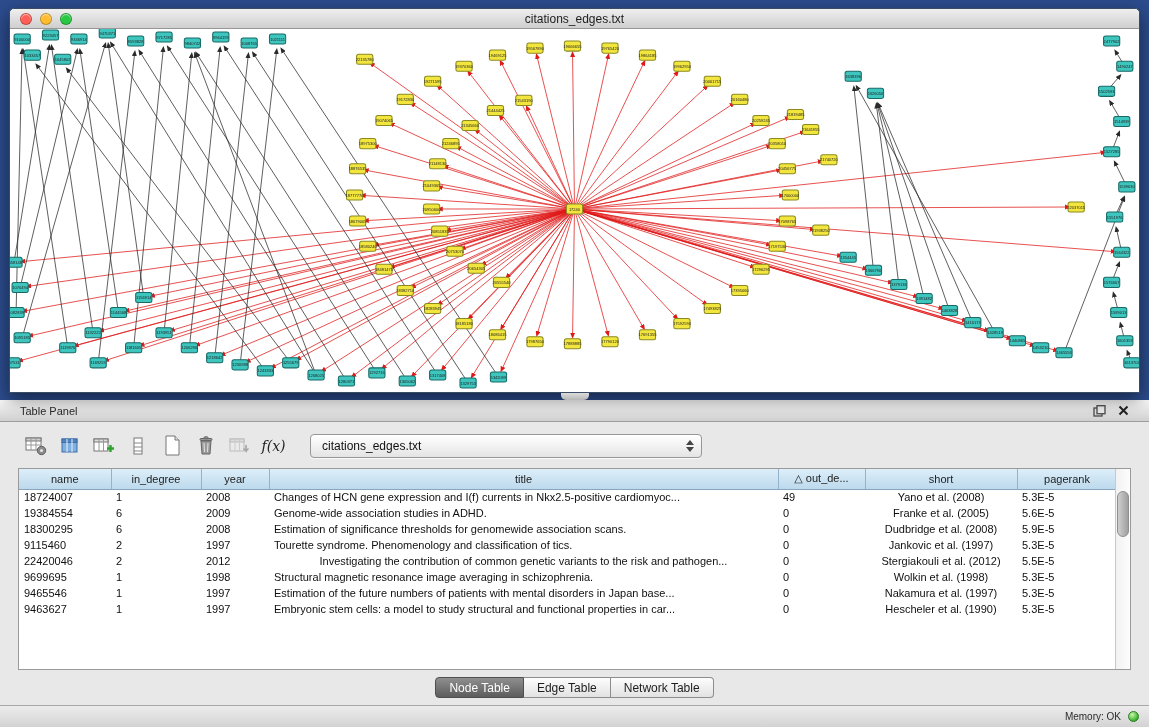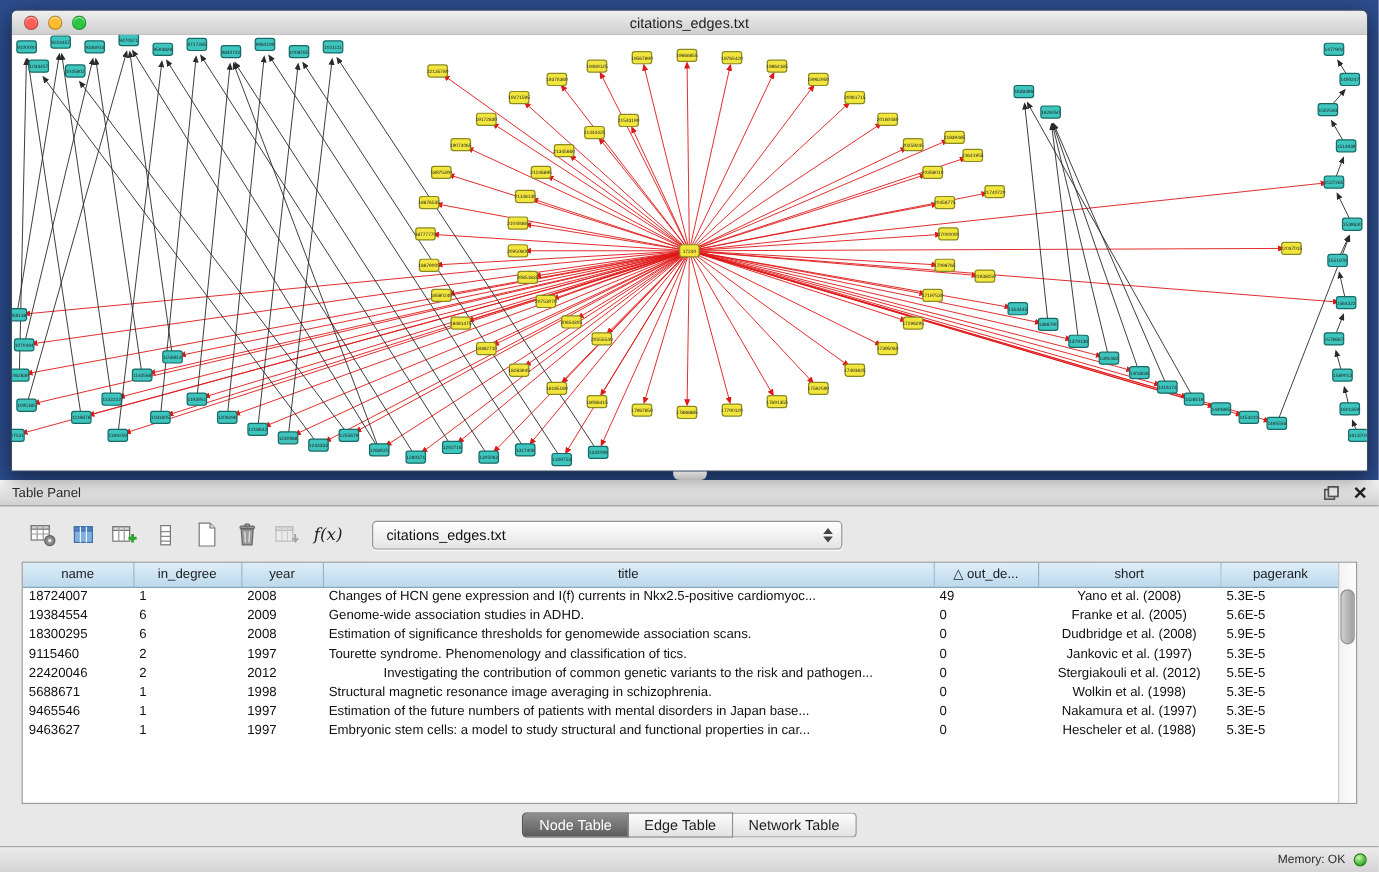--- a/index.html
+++ b/index.html
@@ -16,21 +16,21 @@
   .light{width:12px;height:12px;border-radius:50%;border:1px solid rgba(0,0,0,.25);box-shadow:inset 0 1px 1px rgba(255,255,255,.6);}
   .light.red{background:#ff5f57;} .light.yel{background:#febc2e;} .light.grn{background:#28c840;}
   .wtitle{font-size:12px;color:#1d1d1d;}
   .canvas{display:block;width:1129px;height:362px;background:#fff;}
   .notch{position:absolute;left:50%;top:393px;transform:translateX(-50%);width:28px;height:7px;
          background:linear-gradient(#dcdcdc,#b5b5b5);border-radius:0 0 5px 5px;}
 
   
   .tpanel{width:1149px;height:305px;background:#e8e8e8;display:flex;flex-direction:column;}
   .phead{height:22px;background:linear-gradient(#fbfbfb,#d0d0d0);border-bottom:1px solid #9d9d9d;
-         display:flex;align-items:center;padding:0 10px;font-size:11px;color:#2b2b2b;}
+         display:flex;align-items:center;padding:0 20px;font-size:11px;color:#2b2b2b;}
   .phead .ptitle{flex:1;}
   .phead-icons{display:flex;gap:12px;align-items:center;}
   .phicon{display:flex;align-items:center;justify-content:center;cursor:default;}
 
   .toolbar{display:flex;align-items:center;gap:7px;padding:11px 14px 8px 22px;}
   .tbtn{width:27px;height:25px;display:flex;align-items:center;justify-content:center;border-radius:4px;}
   .fx{font-family:"DejaVu Serif",serif;font-style:italic;font-size:14px;color:#222;}
   .combo{margin-left:16px;width:392px;height:24px;border:1px solid #979797;border-radius:4px;
          background:linear-gradient(#ffffff,#e4e4e4);display:flex;align-items:center;
          padding:0 7px 0 11px;font-size:12px;color:#111;box-shadow:0 1px 1px rgba(255,255,255,.8), inset 0 1px 0 #fff;}
@@ -601,21 +601,21 @@
           <tr>
             <td style="text-align: left;">22420046</td>
             <td style="text-align: left;">2</td>
             <td style="text-align: left;">2012</td>
             <td style="text-align: center;">Investigating the contribution of common genetic variants to the risk and pathogen...</td>
             <td style="text-align: left;">0</td>
             <td style="text-align: center;">Stergiakouli et al. (2012)</td>
             <td style="text-align: left;">5.5E-5</td>
           </tr>
           <tr>
-            <td style="text-align: left;">5688671</td>
+            <td style="text-align: left;">9699695</td>
             <td style="text-align: left;">1</td>
             <td style="text-align: left;">1998</td>
             <td style="text-align: left;">Structural magnetic resonance image averaging in schizophrenia.</td>
             <td style="text-align: left;">0</td>
             <td style="text-align: center;">Wolkin et al. (1998)</td>
             <td style="text-align: left;">5.3E-5</td>
           </tr>
           <tr>
             <td style="text-align: left;">9465546</td>
             <td style="text-align: left;">1</td>
@@ -624,21 +624,21 @@
             <td style="text-align: left;">0</td>
             <td style="text-align: center;">Nakamura et al. (1997)</td>
             <td style="text-align: left;">5.3E-5</td>
           </tr>
           <tr>
             <td style="text-align: left;">9463627</td>
             <td style="text-align: left;">1</td>
             <td style="text-align: left;">1997</td>
             <td style="text-align: left;">Embryonic stem cells: a model to study structural and functional properties in car...</td>
             <td style="text-align: left;">0</td>
-            <td style="text-align: center;">Hescheler et al. (1988)</td>
+            <td style="text-align: center;">Hescheler et al. (1990)</td>
             <td style="text-align: left;">5.3E-5</td>
           </tr>
         </tbody>
     </table>
     <div class="vscroll">
       <div class="vthumb"></div>
     </div>
   </div>
 
   <div class="tabsrow">

